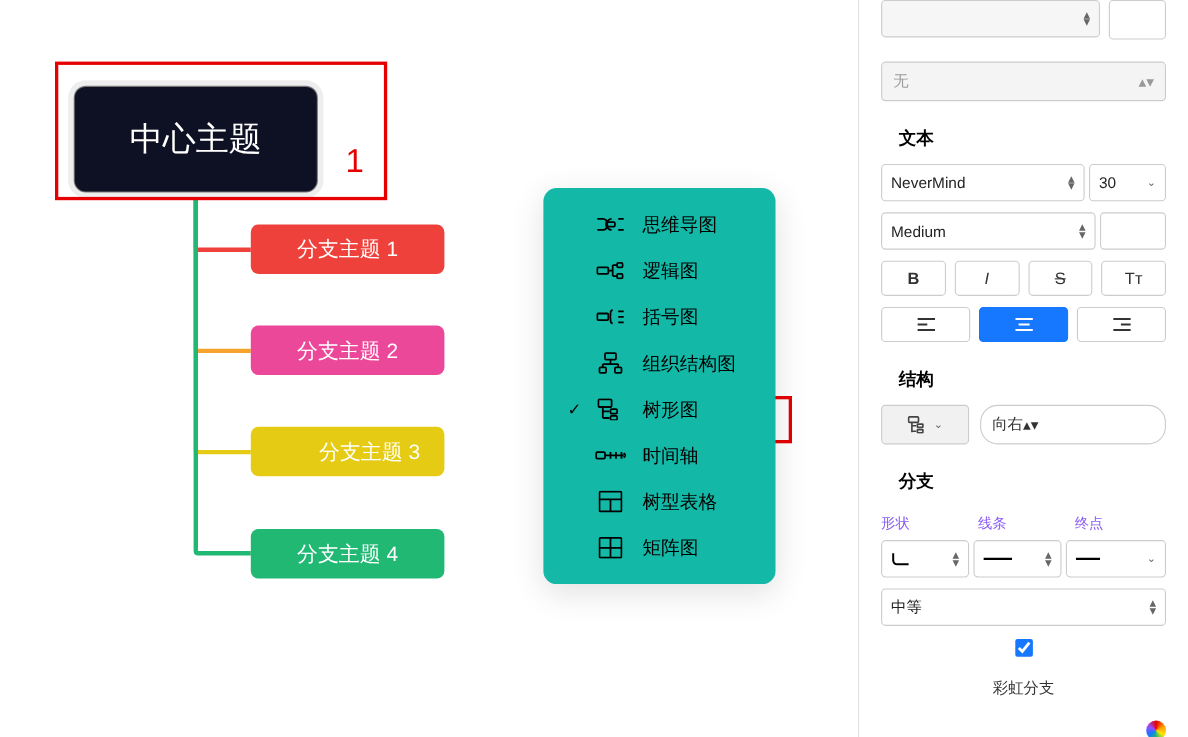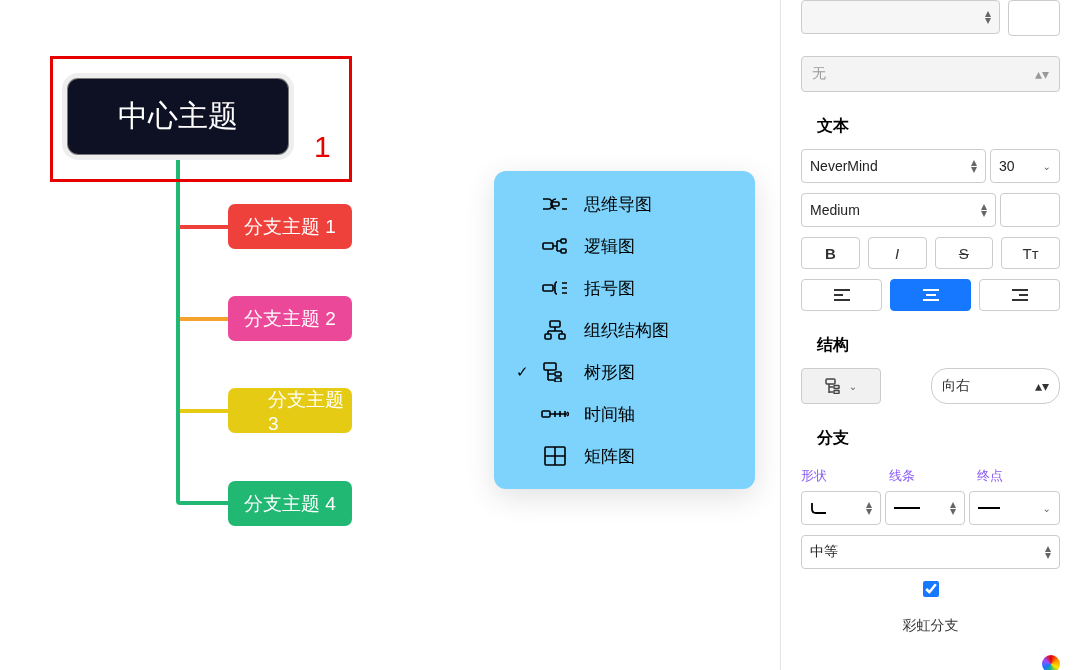--- a/index.html
+++ b/index.html
@@ -1,37 +1,37 @@
 <!DOCTYPE html>
 <html><head>
 <meta charset="utf-8">
 <style>
   * { box-sizing:border-box; margin:0; padding:0; font-family:-apple-system,"PingFang SC","Microsoft YaHei",sans-serif; }
   body { width:1080px; height:670px; background:#fff; position:relative; overflow:hidden; }
 
   
   .canvas { position:absolute; left:0; top:0; width:780px; height:670px; }
-  .central { position:absolute; left:68px; top:79px; width:220px; height:75px;
+  .central { position:absolute; left:68px; top:79px; width:220px; height:95px;
              background:#0e1024; color:#fff; border-radius:10px; display:flex;
              align-items:center; justify-content:center; font-size:30px;
              box-shadow:0 0 0 1px #777,0 0 0 6px #eee; }
-  .branch { position:absolute; left:228px; width:124px; height:45px; border-radius:7px;
+  .branch { position:absolute; left:228px; width:176px; height:45px; border-radius:7px;
             color:#fff; display:flex; align-items:center; justify-content:center;
             font-size:19px; }
   .b1 { top:204px; background:#ef413b; }
   .b2 { top:296px; background:#ec4899; }
   .b3 { top:388px; background:#e6cb14;padding-left:40px; }
   .b4 { top:481px; background:#21b873; }
   .connectors { position:absolute; left:0; top:0; pointer-events:none; }
 
   .hl { position:absolute; border:3px solid #e60000; }
   .hl-num { position:absolute; color:#e60000; font-size:30px; }
 
   
-  .menu { position:absolute; left:494px; top:171px; width:261px; background:#7dd3fc;
+  .menu { position:absolute; left:494px; top:171px; width:211px; background:#14b8a6;
           border-radius:12px; box-shadow:0 8px 30px rgba(0,0,0,.12); padding:12px 0; }
   .menu-item { display:flex; align-items:center; height:42px; padding:0 22px; cursor:pointer; }
   .menu-item .tick { width:22px; font-size:15px; color:#000; }
   .menu-item .micon { width:34px; height:22px; display:flex; align-items:center; justify-content:center; }
   .menu-item .mlabel { font-size:17px; color:#000; margin-left:12px; }
 
   
   .sidebar { position:absolute; right:0; top:0; width:300px; height:670px;
              background:#fff; border-left:1px solid #e3e3e3; padding:0 20px; font-size:14px; color:#333; }
   .sec-title { font-size:16px; font-weight:600; color:#000; margin:24px 16px 12px; }
@@ -52,21 +52,21 @@
   .sub-labels span:nth-child(2){ width:88px; }
   .sub-labels span:nth-child(3){ flex:1; }
   .chk { display:flex; align-items:center; gap:20px; margin-top:12px;flex-direction:column; }
   .chk input { width:16px; height:16px; accent-color:#1677ff; }
   .rainbow-dot { margin-left:auto; width:18px; height:18px; border-radius:50%;
                  background:conic-gradient(#e60000,#ff9500,#ffe600,#21b873,#1677ff,#9a4dff,#e60000); }
   .struct-pick { display:flex; align-items:center; gap:10px; }
   .struct-val { height:36px; width:80px; border:1px solid #ccc; border-radius:4px; background:#f1f1f1;
                display:flex; align-items:center; justify-content:center; cursor:pointer; gap:6px; color:#444; }
   .struct-label { flex:1; height:36px; border:1px solid #ccc; border-radius:16px; background:#fff;
-                  display:flex; align-items:center; justify-content:space-between; padding:0 10px; cursor:pointer;margin-left:40px; }
+                  display:flex; align-items:center; justify-content:flex-start; padding:0 10px; cursor:pointer; }
   .top-stub { height:36px; border:1px solid #ccc; border-radius:4px; background:#f4f4f4;
               display:flex; align-items:center; justify-content:space-between; padding:0 10px; color:#999; margin-top:20px; }
   .top-stub-2 { width:52px; height:36px; border:1px solid #ccc; border-radius:4px; background:#fff; }
 </style>
 </head>
 <body>
 
 <div class="canvas">
   <svg class="connectors" width="780" height="670">
     <path d="M178 159 L178 225 Q178 227 180 227 L228 227" stroke="#ef413b" stroke-width="4" fill="none"></path>
@@ -150,20 +150,30 @@
   </div>
   <div class="menu-item">
     <span class="tick"></span>
     <span class="micon">
       <svg width="28" height="14" viewBox="0 0 28 14">
           <rect x="1" y="4" width="8" height="6" rx="1" stroke="#000" stroke-width="1.6" fill="none"></rect>
           <path d="M9 7h17M14 4v6M19 4v6M24 4v6M26 5l2 2l-2 2" stroke="#000" stroke-width="1.6" fill="none"></path>
         </svg>
     </span>
     <span class="mlabel">时间轴</span>
+  </div>
+  <div class="menu-item">
+    <span class="tick"></span>
+    <span class="micon">
+      <svg width="22" height="20" viewBox="0 0 22 20">
+          <rect x="1" y="1" width="20" height="18" rx="1" stroke="#000" stroke-width="1.6" fill="none"></rect>
+          <path d="M1 8h20M11 8v11" stroke="#000" stroke-width="1.6" fill="none"></path>
+        </svg>
+    </span>
+    <span class="mlabel">树型表格</span>
   </div>
   <div class="menu-item">
     <span class="tick"></span>
     <span class="micon">
       <svg width="22" height="20" viewBox="0 0 22 20">
           <rect x="1" y="1" width="20" height="18" rx="1" stroke="#000" stroke-width="1.6" fill="none"></rect>
           <path d="M1 10h20M11 1v18" stroke="#000" stroke-width="1.6" fill="none"></path>
         </svg>
     </span>
     <span class="mlabel">矩阵图</span>

